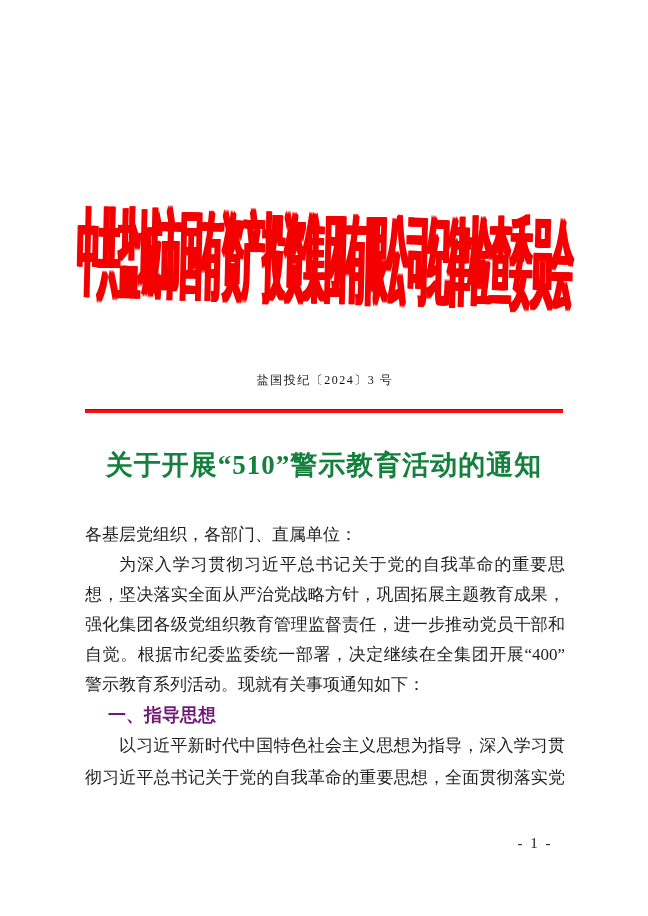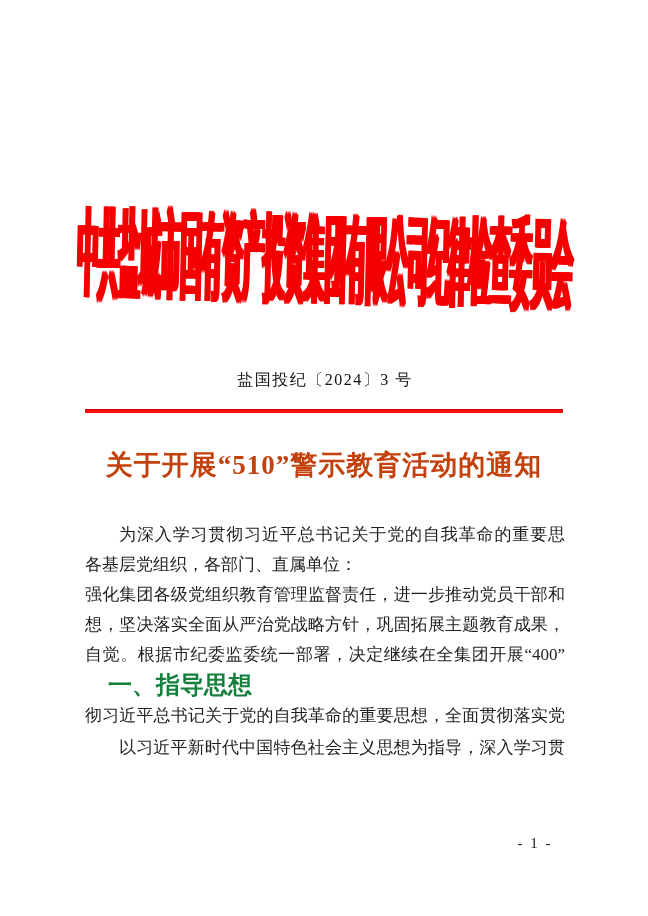--- a/index.html
+++ b/index.html
@@ -18,46 +18,46 @@
     font-size:95px;line-height:95px;font-weight:bold;
     color:#f40000;
     letter-spacing:0;
     transform:scaleX(0.217);transform-origin:0 50%;
     text-shadow:5px 0 #f40000,-5px 0 #f40000,9px 0 #f40000,-9px 0 #f40000;
     font-family:"Liberation Serif","DejaVu Serif",serif;
   }
   
   .doc-number{
     position:absolute;left:85px;top:368px;width:480px;height:24px;
-    line-height:24px;text-align:center;font-size:16px;letter-spacing:1.5px;
+    line-height:24px;text-align:center;font-size:12px;letter-spacing:1.5px;
     color:#111;
   }
   
   .red-rule{
     position:absolute;left:85px;top:409px;width:478px;height:4px;
     background:#fb0f0f;border-top:1px solid #c40000;box-sizing:border-box;
   }
   
   .notice-title{
     position:absolute;left:60px;top:447px;width:528px;height:36px;
     line-height:36px;text-align:center;
-    font-size:27px;font-weight:700;letter-spacing:1px;color:#c2410c;
+    font-size:27px;font-weight:700;letter-spacing:1px;color:#15803d;
   }
   
   .body-block{
     position:absolute;left:85px;top:520px;width:480px;
     font-size:17px;color:#1f1f1f;
   }
   .l{height:30px;line-height:30px;white-space:nowrap;}
   .l.tall{height:32px;line-height:32px;}
   .l.j{white-space:normal;text-align:justify;text-align-last:justify;overflow:hidden;}
   .l.ind{padding-left:34px;}
   .l.heading{
     font-family:"Liberation Sans","DejaVu Sans",sans-serif;
-    font-weight:bold;padding-left:23px;font-size:24px;color:#15803d;
+    font-weight:bold;padding-left:23px;font-size:18px;color:#701a75;
   }
   
   .page-number{
     position:absolute;left:495px;top:833px;width:80px;height:20px;
     line-height:20px;text-align:center;font-size:15px;color:#222;
     letter-spacing:2px;
   }
 </style>
 </head>
 <body>
@@ -68,25 +68,26 @@
     <span class="letterhead-inner">中共盐城市国有资产投资集团有限公司纪律检查委员会</span>
   </div>
 
   <div class="doc-number">盐国投纪〔2024〕3 号</div>
 
   <div class="red-rule"></div>
 
   <div class="notice-title">关于开展“510”警示教育活动的通知</div>
 
   <div class="body-block">
+    <div class="l">各基层党组织，各部门、直属单位：</div>
     <div class="l j ind">为深入学习贯彻习近平总书记关于党的自我革命的重要思</div>
-    <div class="l">各基层党组织，各部门、直属单位：</div>
+    <div class="l j">想，坚决落实全面从严治党战略方针，巩固拓展主题教育成果，</div>
     <div class="l j">强化集团各级党组织教育管理监督责任，进一步推动党员干部和</div>
-    <div class="l j">想，坚决落实全面从严治党战略方针，巩固拓展主题教育成果，</div>
     <div class="l j">自觉。根据市纪委监委统一部署，决定继续在全集团开展“400”</div>
+    <div class="l">警示教育系列活动。现就有关事项通知如下：</div>
     <div class="l heading">一、指导思想</div>
+    <div class="l tall j ind">以习近平新时代中国特色社会主义思想为指导，深入学习贯</div>
     <div class="l tall j">彻习近平总书记关于党的自我革命的重要思想，全面贯彻落实党</div>
-    <div class="l tall j ind">以习近平新时代中国特色社会主义思想为指导，深入学习贯</div>
   </div>
 
   <div class="page-number">- 1 -</div>
 
 </div>
 
 </body></html>

